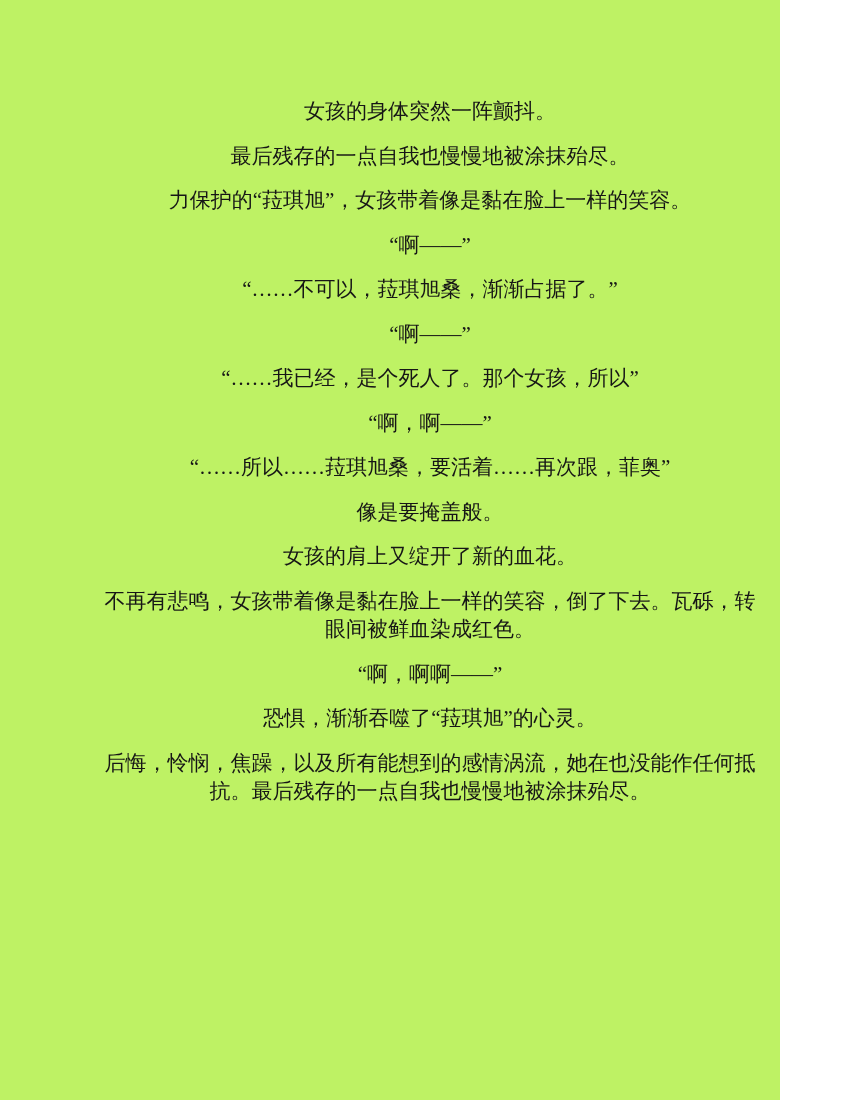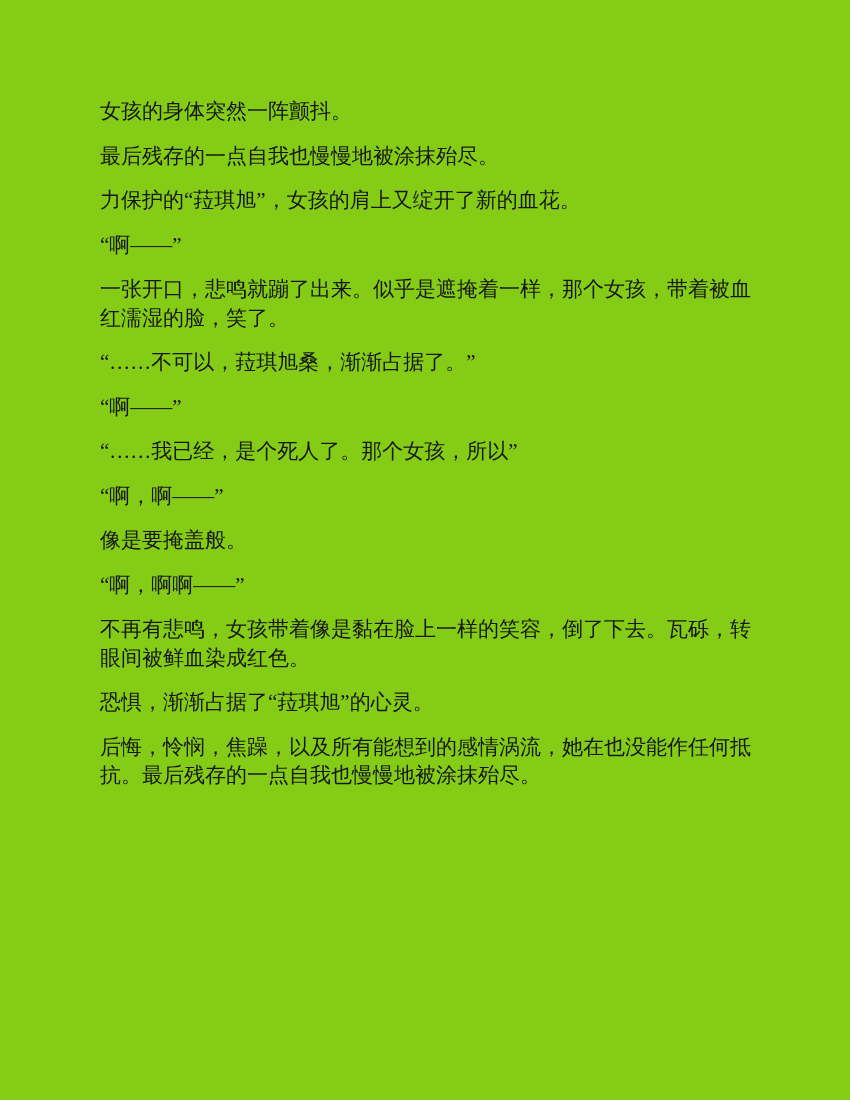--- a/index.html
+++ b/index.html
@@ -7,23 +7,24 @@
     padding: 0;
   }
   body {
     width: 850px;
     height: 1100px;
     background: #ffffff;
     overflow: hidden;
   }
   .page {
     position: relative;
-    width: 850px;
+    width: 780px;
     height: 1100px;
-    background: #84cc16;
+    background: #bef264;
+    text-align: center;
   }
   .text-block {
     position: absolute;
     left: 100px;
     top: 97px;
     width: 660px;
     font-family: "Liberation Serif", "DejaVu Serif", serif;
     font-size: 21px;
     line-height: 28.5px;
     color: #161616;
@@ -45,52 +46,54 @@
 
 <div class="page">
   <div class="text-block">
       <div class="para">
         <div class="text-line">女孩的身体突然一阵颤抖。</div>
       </div>
       <div class="para">
         <div class="text-line">最后残存的一点自我也慢慢地被涂抹殆尽。</div>
       </div>
       <div class="para">
-        <div class="text-line">力保护的“菈琪旭”，女孩的肩上又绽开了新的血花。</div>
+        <div class="text-line">力保护的“菈琪旭”，女孩带着像是黏在脸上一样的笑容。</div>
       </div>
       <div class="para">
         <div class="text-line">“啊——”</div>
-      </div>
-      <div class="para">
-        <div class="text-line">一张开口，悲鸣就蹦了出来。似乎是遮掩着一样，那个女孩，带着被血</div>
-        <div class="text-line">红濡湿的脸，笑了。</div>
       </div>
       <div class="para">
         <div class="text-line">“……不可以，菈琪旭桑，渐渐占据了。”</div>
       </div>
       <div class="para">
         <div class="text-line">“啊——”</div>
       </div>
       <div class="para">
         <div class="text-line">“……我已经，是个死人了。那个女孩，所以”</div>
       </div>
       <div class="para">
         <div class="text-line">“啊，啊——”</div>
       </div>
       <div class="para">
+        <div class="text-line">“……所以……菈琪旭桑，要活着……再次跟，菲奥”</div>
+      </div>
+      <div class="para">
         <div class="text-line">像是要掩盖般。</div>
       </div>
       <div class="para">
-        <div class="text-line">“啊，啊啊——”</div>
+        <div class="text-line">女孩的肩上又绽开了新的血花。</div>
       </div>
       <div class="para">
         <div class="text-line">不再有悲鸣，女孩带着像是黏在脸上一样的笑容，倒了下去。瓦砾，转</div>
         <div class="text-line">眼间被鲜血染成红色。</div>
       </div>
       <div class="para">
-        <div class="text-line">恐惧，渐渐占据了“菈琪旭”的心灵。</div>
+        <div class="text-line">“啊，啊啊——”</div>
+      </div>
+      <div class="para">
+        <div class="text-line">恐惧，渐渐吞噬了“菈琪旭”的心灵。</div>
       </div>
       <div class="para">
         <div class="text-line">后悔，怜悯，焦躁，以及所有能想到的感情涡流，她在也没能作任何抵</div>
         <div class="text-line">抗。最后残存的一点自我也慢慢地被涂抹殆尽。</div>
       </div>
     </div>
 </div>
 
 </body></html>

